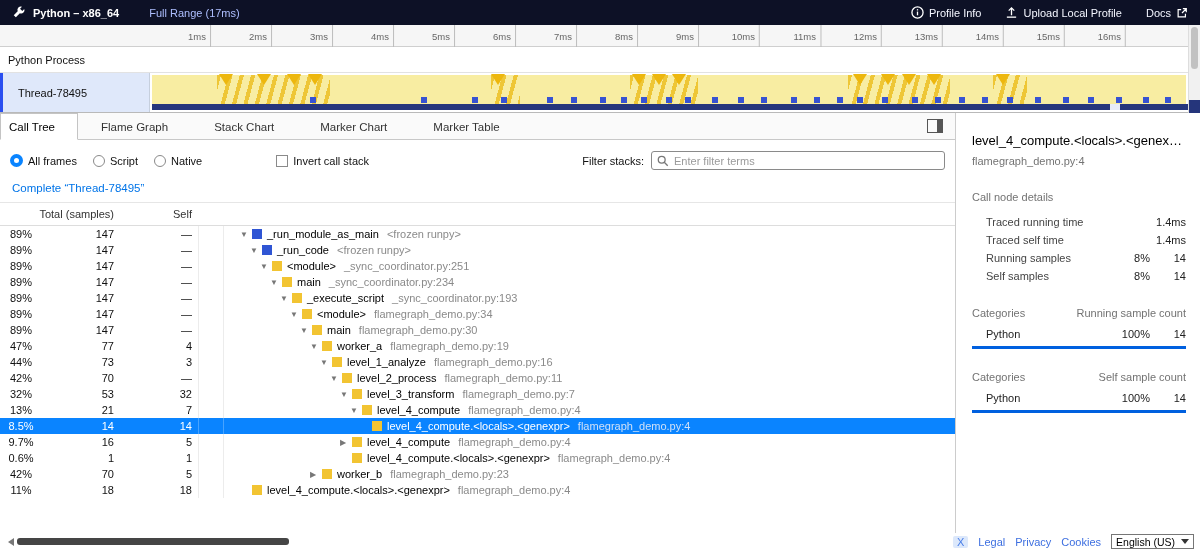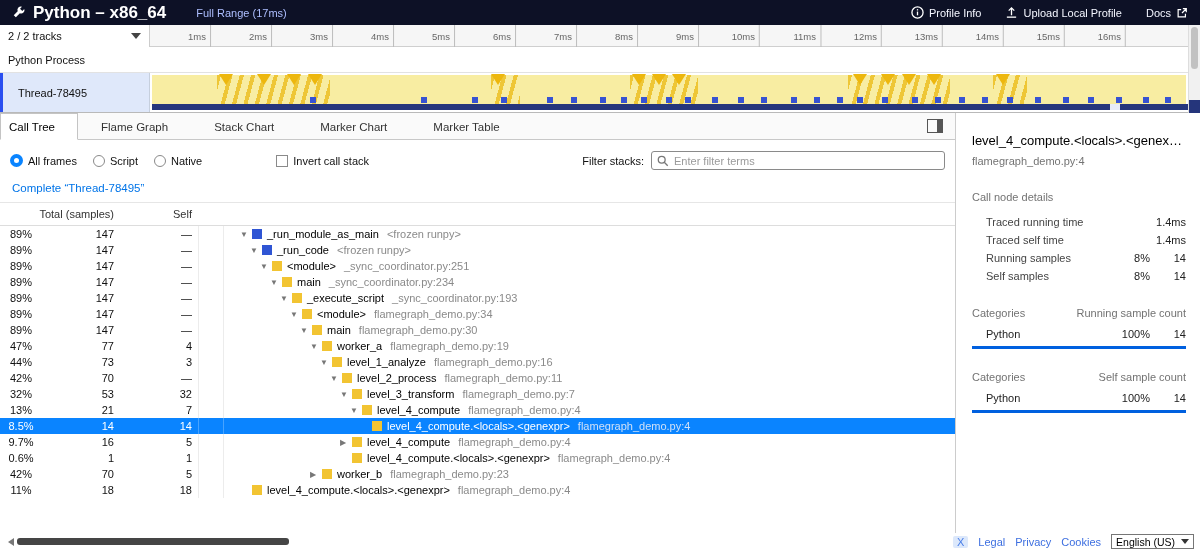--- a/index.html
+++ b/index.html
@@ -2,21 +2,21 @@
 <html><head>
 <meta charset="utf-8">
 <style>
   * { box-sizing: border-box; margin: 0; padding: 0; }
   html,body { width:1200px; height:550px; overflow:hidden; }
   body { font-family:"Liberation Sans", sans-serif; background:#fff; position:relative; font-size:11px; color:#111; }
 
   
   .topbar { position:absolute; top:0; left:0; width:1200px; height:25px; background:#0d1126;
             display:flex; align-items:center; padding:0 12px; color:#fff; }
-  .topbar .app-title { font-weight:bold; font-size:17px; margin-left:7px; }
+  .topbar .app-title { font-weight:bold; font-size:11px; margin-left:7px; }
   .topbar .range-crumb { margin-left:30px; color:#aebfff; cursor:pointer; }
   .topbar .tb-right { margin-left:auto; display:flex; align-items:center; gap:24px; }
   .tb-item { display:flex; align-items:center; gap:5px; cursor:pointer; color:#f4f6ff; }
   .tb-item svg { display:block; }
 
   
   .ruler-row { position:absolute; top:25px; left:0; width:1200px; height:22px; background:#f6f6f6;
                border-bottom:1px solid #cfcfcf; }
   .tracks-count { position:absolute; left:0; top:0; width:150px; height:22px; background:#fff;
                   border-right:1px solid #ccc; display:flex; align-items:center; padding:0 8px; cursor:pointer; }
@@ -156,24 +156,20 @@
         <svg width="12" height="12" viewBox="0 0 14 14">
             <path d="M6 3H2.5v8.5H11V8" fill="none" stroke="#fff" stroke-width="1.4"></path>
             <path d="M8 2h4v4M12 2 7 7" fill="none" stroke="#fff" stroke-width="1.4"></path>
           </svg>
       </span>
     </span>
   </span>
 </header>
 
 <div class="ruler-row">
-  <div class="tracks-count">
-    <span>2 / 2 tracks</span>
-    <span class="caret"></span>
-  </div>
   <div class="ruler" id="ruler">
       <div class="tick" style="left: 61px;">1ms</div>
       <div class="tick" style="left: 122px;">2ms</div>
       <div class="tick" style="left: 183px;">3ms</div>
       <div class="tick" style="left: 244px;">4ms</div>
       <div class="tick" style="left: 305px;">5ms</div>
       <div class="tick" style="left: 366px;">6ms</div>
       <div class="tick" style="left: 427px;">7ms</div>
       <div class="tick" style="left: 488px;">8ms</div>
       <div class="tick" style="left: 549px;">9ms</div>

